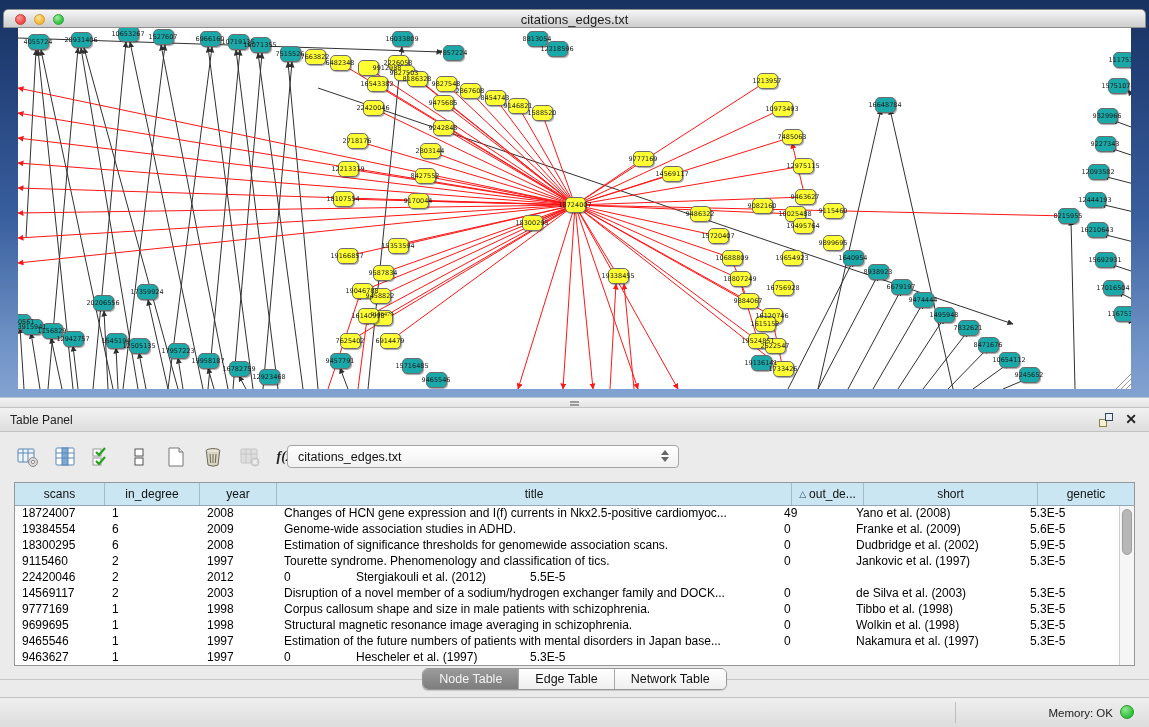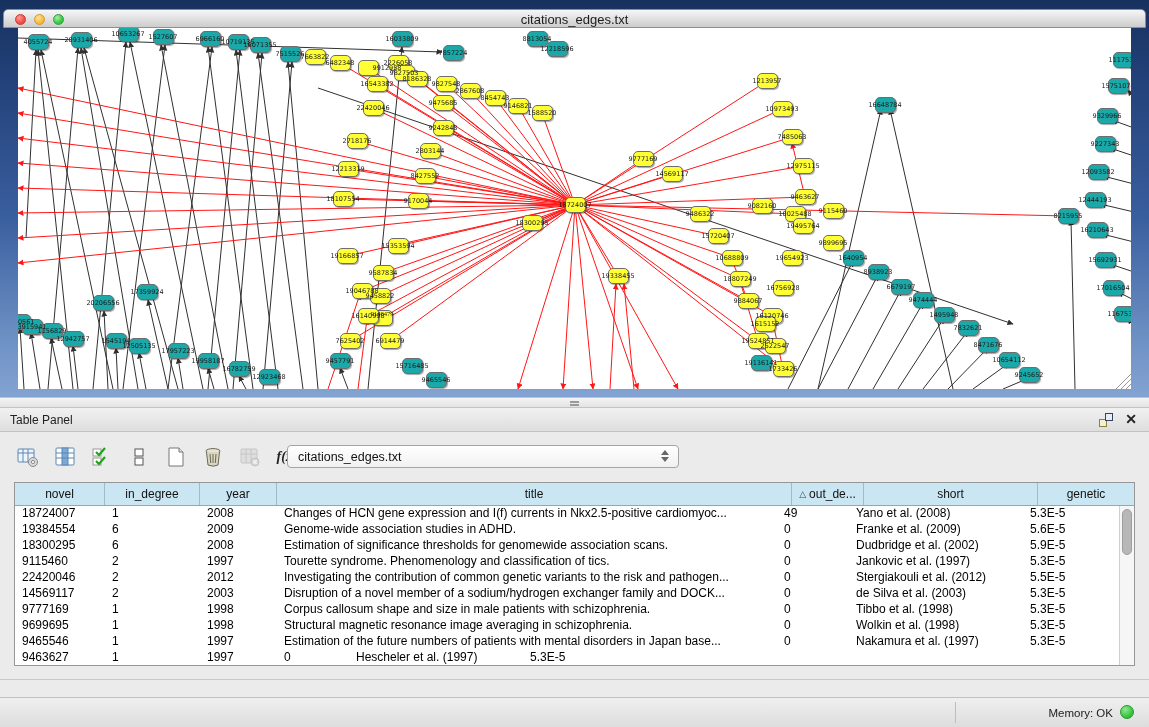--- a/index.html
+++ b/index.html
@@ -540,21 +540,21 @@
     <span class="dd-text">citations_edges.txt</span>
     <span class="dd-arrows">
         <span class="up"></span>
         <span class="down"></span>
       </span>
   </div>
 
   <div id="data-table">
     <div class="thead" id="thead">
         <div class="th" style="width: 90px; flex: 0 0 auto;">
-          <span>novel</span>
+          <span>scans</span>
         </div>
         <div class="th" style="width: 95px; flex: 0 0 auto;">
           <span>in_degree</span>
         </div>
         <div class="th" style="width: 77px; flex: 0 0 auto;">
           <span>year</span>
         </div>
         <div class="th" style="width: 502px; flex: 1 1 0%;">
           <span>title</span>
         </div>
@@ -603,21 +603,20 @@
           <div class="td" style="width: 77px; flex: 0 0 auto;">1997</div>
           <div class="td" style="width: 502px; flex: 1 1 0%;">Tourette syndrome. Phenomenology and classification of tics.</div>
           <div class="td" style="width: 72px; flex: 0 0 auto;">0</div>
           <div class="td" style="width: 174px; flex: 0 0 auto;">Jankovic et al. (1997)</div>
           <div class="td" style="width: 96px; flex: 0 0 auto;">5.3E-5</div>
         </div>
         <div class="tr">
           <div class="td" style="width: 90px; flex: 0 0 auto;">22420046</div>
           <div class="td" style="width: 95px; flex: 0 0 auto;">2</div>
           <div class="td" style="width: 77px; flex: 0 0 auto;">2012</div>
-          <div class="td" style="width: 502px; flex: 1 1 0%;">Investigating the contribution of common genetic variants to the risk and pathogen...</div>
           <div class="td" style="width: 72px; flex: 0 0 auto;">0</div>
           <div class="td" style="width: 174px; flex: 0 0 auto;">Stergiakouli et al. (2012)</div>
           <div class="td" style="width: 96px; flex: 0 0 auto;">5.5E-5</div>
         </div>
         <div class="tr">
           <div class="td" style="width: 90px; flex: 0 0 auto;">14569117</div>
           <div class="td" style="width: 95px; flex: 0 0 auto;">2</div>
           <div class="td" style="width: 77px; flex: 0 0 auto;">2003</div>
           <div class="td" style="width: 502px; flex: 1 1 0%;">Disruption of a novel member of a sodium/hydrogen exchanger family and DOCK...</div>
           <div class="td" style="width: 72px; flex: 0 0 auto;">0</div>
@@ -659,19 +658,26 @@
           <div class="td" style="width: 174px; flex: 0 0 auto;">Hescheler et al. (1997)</div>
           <div class="td" style="width: 96px; flex: 0 0 auto;">5.3E-5</div>
         </div>
       </div>
     <div class="vscroll">
       <div class="vthumb"></div>
     </div>
   </div>
 
   <div class="tab-line"></div>
+  <div class="tabbar">
+    <div class="tabset" id="tabset">
+        <div class="tab active">Node Table</div>
+        <div class="tab">Edge Table</div>
+        <div class="tab">Network Table</div>
+      </div>
+  </div>
 
   <div class="statusbar">
     <span class="status-sep"></span>
     <span class="memory-label">Memory: OK</span>
     <span class="memory-dot"></span>
   </div>
 </div>
 
 </body></html>

